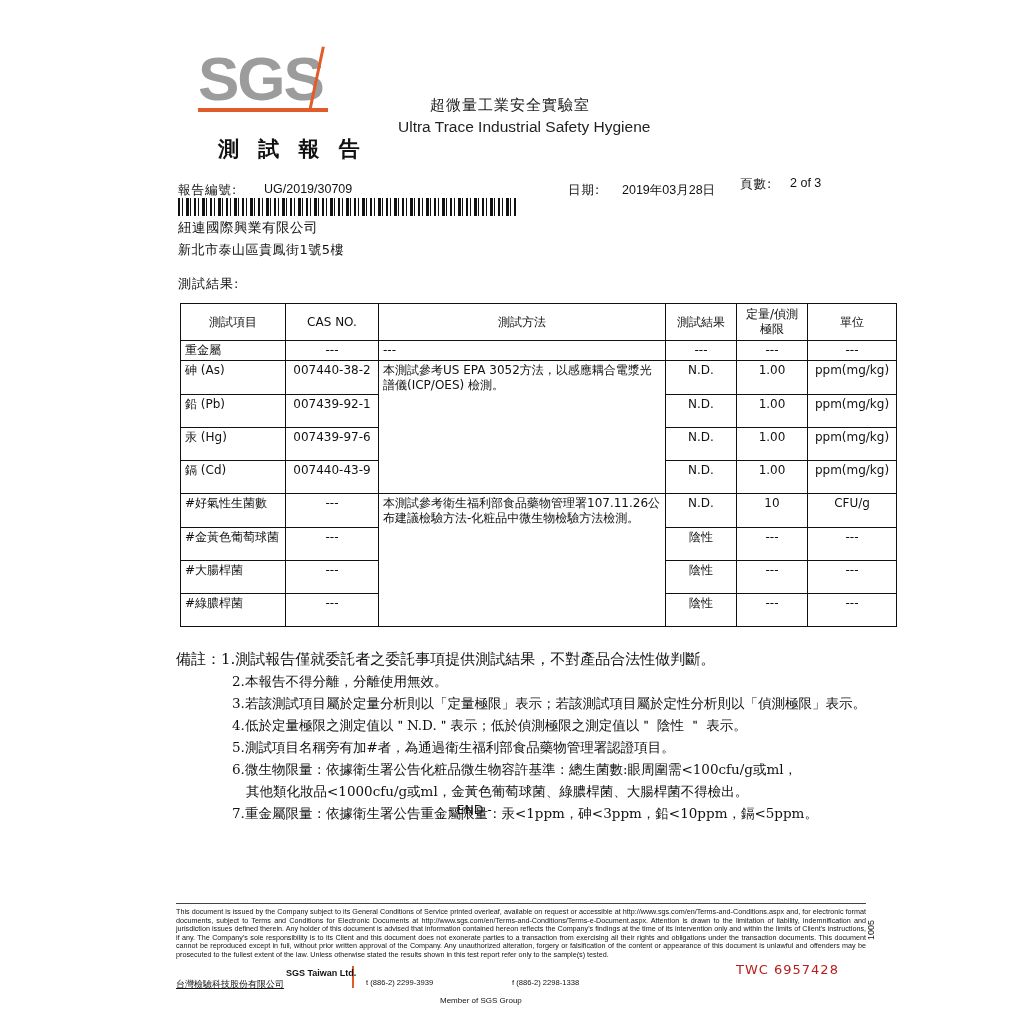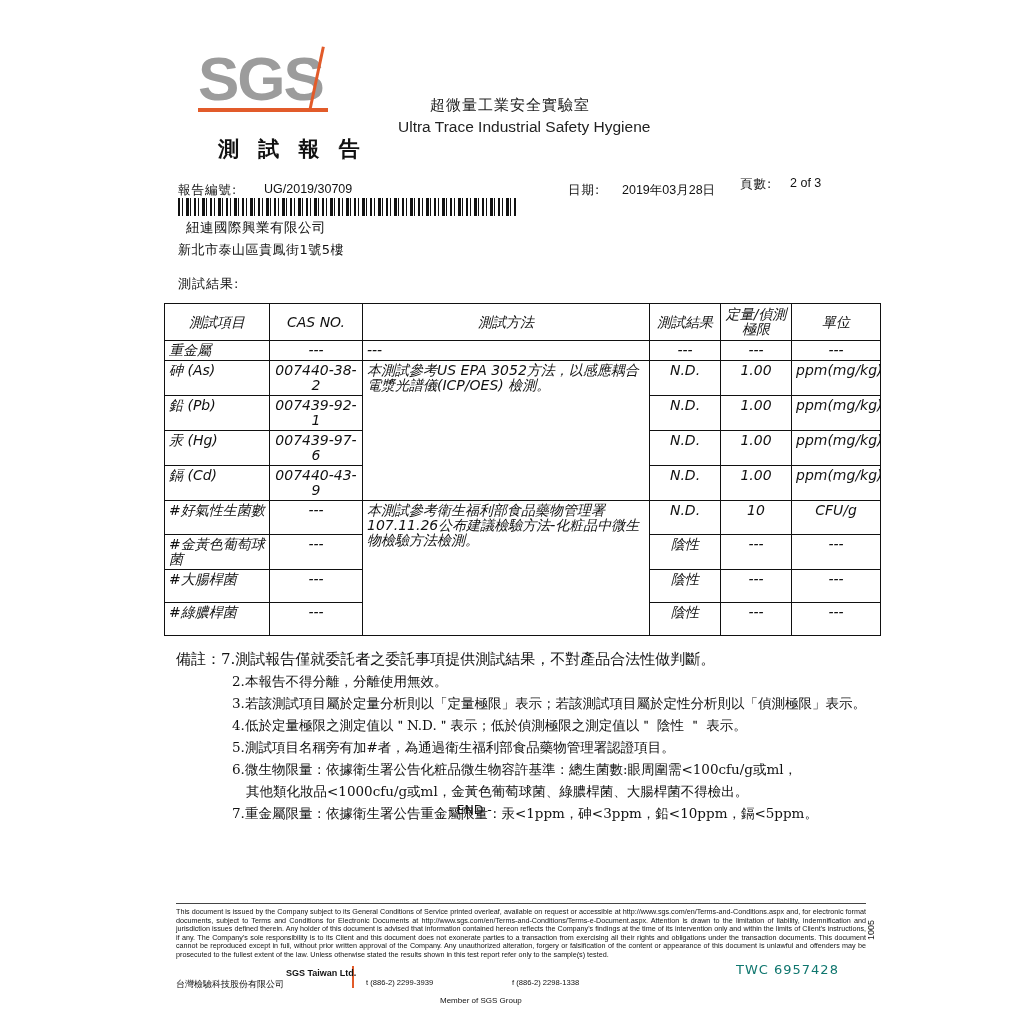--- a/index.html
+++ b/index.html
@@ -50,40 +50,39 @@
     position:absolute;left:178px;top:198px;width:340px;height:18px;
     background:
       repeating-linear-gradient(90deg,
         #111 0px,#111 2px,#fff 2px,#fff 4px,
         #111 4px,#111 5px,#fff 5px,#fff 8px,
         #111 8px,#111 11px,#fff 11px,#fff 12px,
         #111 12px,#111 13px,#fff 13px,#fff 16px);
   }
   .company{
     position:absolute;left:178px;top:219px;font-size:13.5px;
-    font-family:"DejaVu Sans", sans-serif;color:#111;letter-spacing:.5px;margin-left:8px;
+    font-family:"DejaVu Sans", sans-serif;color:#111;letter-spacing:.5px;
   }
   .addr{
     position:absolute;left:178px;top:241px;font-size:13px;
     font-family:"DejaVu Sans", sans-serif;color:#111;letter-spacing:.5px;
   }
   .results-label{
     position:absolute;left:178px;top:275px;font-size:13px;
     font-family:"DejaVu Sans", sans-serif;color:#111;letter-spacing:1px;
   }
 
   
   table.rt{
-    position:absolute;left:164px;top:303px;width:665px;
+    position:absolute;left:180px;top:303px;width:665px;
     border-collapse:collapse;
     font-family:"DejaVu Sans", sans-serif;
-    font-size:14px;
+    font-size:12px;
     color:#111;
     table-layout:fixed;
-    font-style:italic;
   }
   table.rt td,table.rt th{
     border:1px solid #111;
     padding:2px 4px;
     vertical-align:top;
     line-height:15px;
   }
   table.rt thead th{
     text-align:center;vertical-align:middle;font-weight:normal;height:32px;
   }
@@ -113,42 +112,42 @@
   .foot-rule{position:absolute;left:176px;top:903px;width:690px;height:1px;background:#444;}
   .foot-text{
     position:absolute;left:176px;top:908px;width:690px;
     font-size:7.2px;line-height:8.6px;color:#111;text-align:justify;
     font-family:"Liberation Sans", sans-serif;
   }
   .foot-company{
     position:absolute;left:286px;top:968px;font-size:9px;font-weight:bold;color:#111;
   }
   .foot-company2{
-    position:absolute;left:176px;top:978px;font-size:9px;color:#111;font-family:"DejaVu Sans",sans-serif;
+    position:absolute;left:176px;top:978px;font-size:9px;color:#111;font-family:"DejaVu Sans",sans-serif;text-decoration:underline;
   }
   .foot-addr{
     position:absolute;left:366px;top:968px;font-size:7.6px;color:#111;font-family:"DejaVu Sans",sans-serif;
   }
   .foot-tel{
     position:absolute;left:366px;top:978px;font-size:7.6px;color:#111;
   }
   .foot-fax{
     position:absolute;left:512px;top:978px;font-size:7.6px;color:#111;
   }
   .foot-web{
     position:absolute;left:660px;top:1024px;font-size:10px;color:#111;margin-left:38px;
   }
   .foot-member{
     position:absolute;left:440px;top:996px;font-size:8px;color:#111;
   }
   .orange-bar{
     position:absolute;left:352px;top:966px;width:2px;height:22px;background:#e25b2a;
   }
   .twc{
-    position:absolute;left:736px;top:962px;font-size:13px;color:#0f766e;
+    position:absolute;left:736px;top:962px;font-size:13px;color:#b91c1c;
     font-family:"DejaVu Sans",sans-serif;letter-spacing:1px;
   }
   .side-code{
     position:absolute;left:866px;top:940px;font-size:9px;color:#111;
     transform:rotate(-90deg);transform-origin:left top;
   }
 </style>
 </head>
 <body>
 
@@ -248,21 +247,21 @@
         <td class="mid">#綠膿桿菌</td>
         <td class="ctr">---</td>
         <td class="ctr">陰性</td>
         <td class="ctr">---</td>
         <td class="ctr">---</td>
       </tr>
     </tbody>
   </table>
 
   <div class="notes">
-    <div class="n1"><span>備註：</span><span>7.測試報告僅就委託者之委託事項提供測試結果，不對產品合法性做判斷。</span></div>
+    <div class="n1"><span>備註：</span><span>1.測試報告僅就委託者之委託事項提供測試結果，不對產品合法性做判斷。</span></div>
     <div style="padding-left:56px;">2.本報告不得分離，分離使用無效。</div>
     <div style="padding-left:56px;">3.若該測試項目屬於定量分析則以「定量極限」表示；若該測試項目屬於定性分析則以「偵測極限」表示。</div>
     <div style="padding-left:56px;">4.低於定量極限之測定值以＂N.D.＂表示；低於偵測極限之測定值以＂ 陰性 ＂ 表示。</div>
     <div style="padding-left:56px;">5.測試項目名稱旁有加#者，為通過衛生福利部食品藥物管理署認證項目。</div>
     <div style="padding-left:56px;">6.微生物限量：依據衛生署公告化粧品微生物容許基準：總生菌數:眼周圍需&lt;100cfu/g或ml，</div>
     <div style="padding-left:70px;">其他類化妝品&lt;1000cfu/g或ml，金黃色葡萄球菌、綠膿桿菌、大腸桿菌不得檢出。</div>
     <div style="padding-left:56px;">7.重金屬限量：依據衛生署公告重金屬限量：汞&lt;1ppm，砷&lt;3ppm，鉛&lt;10ppm，鎘&lt;5ppm。</div>
   </div>
   <div class="end">- END -</div>
 

